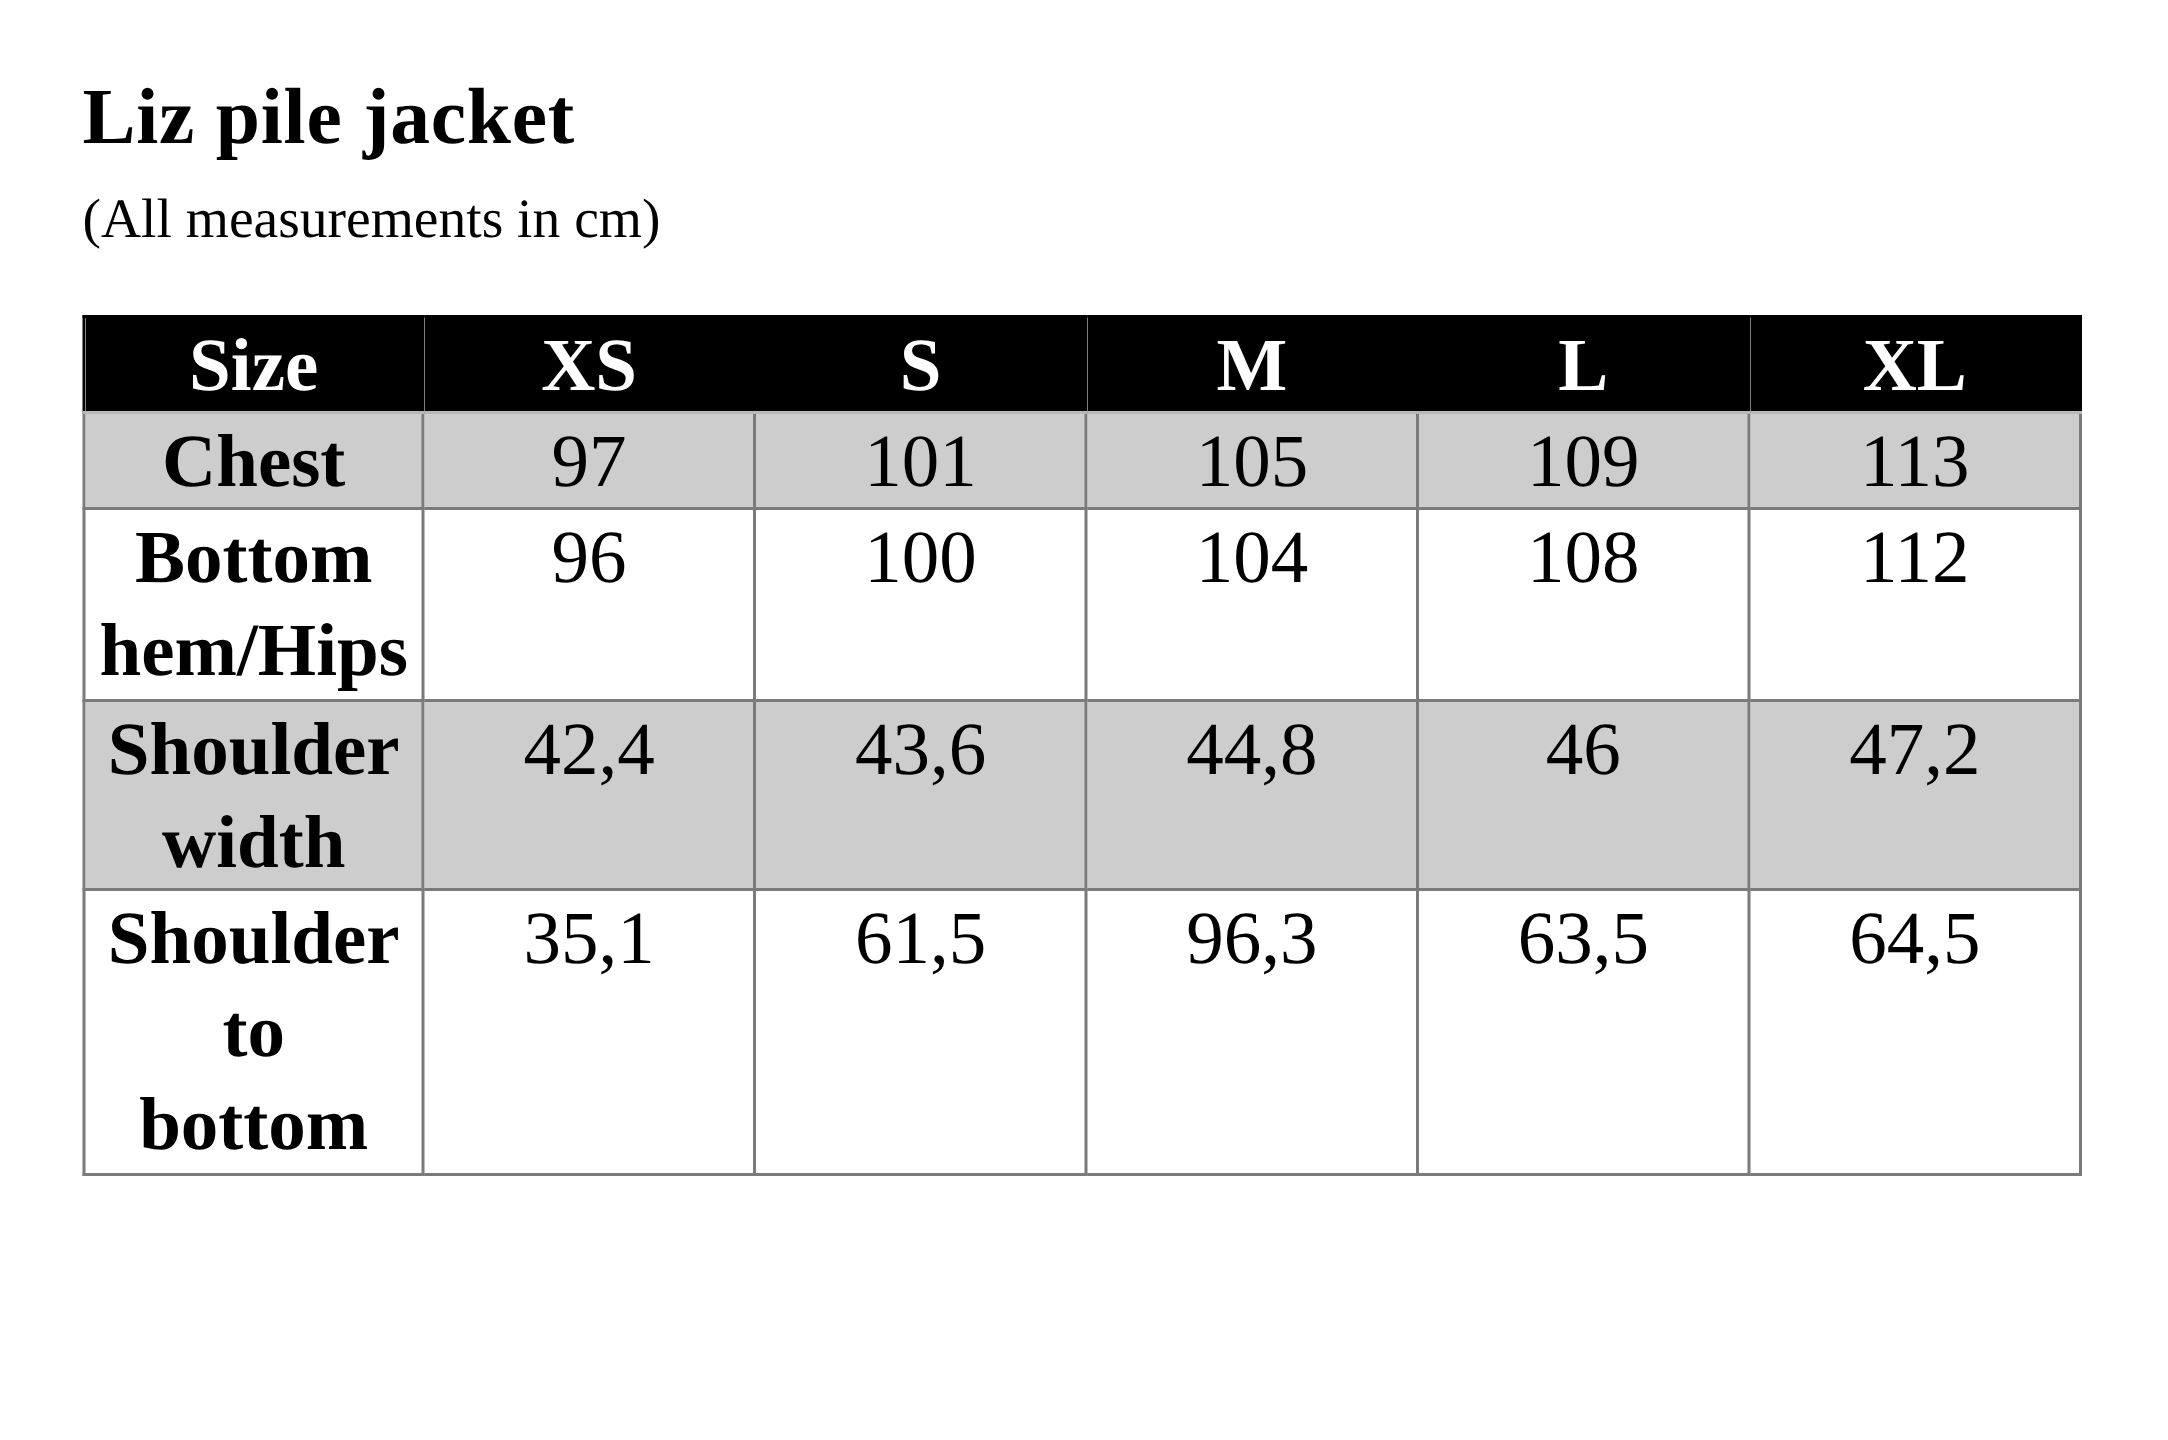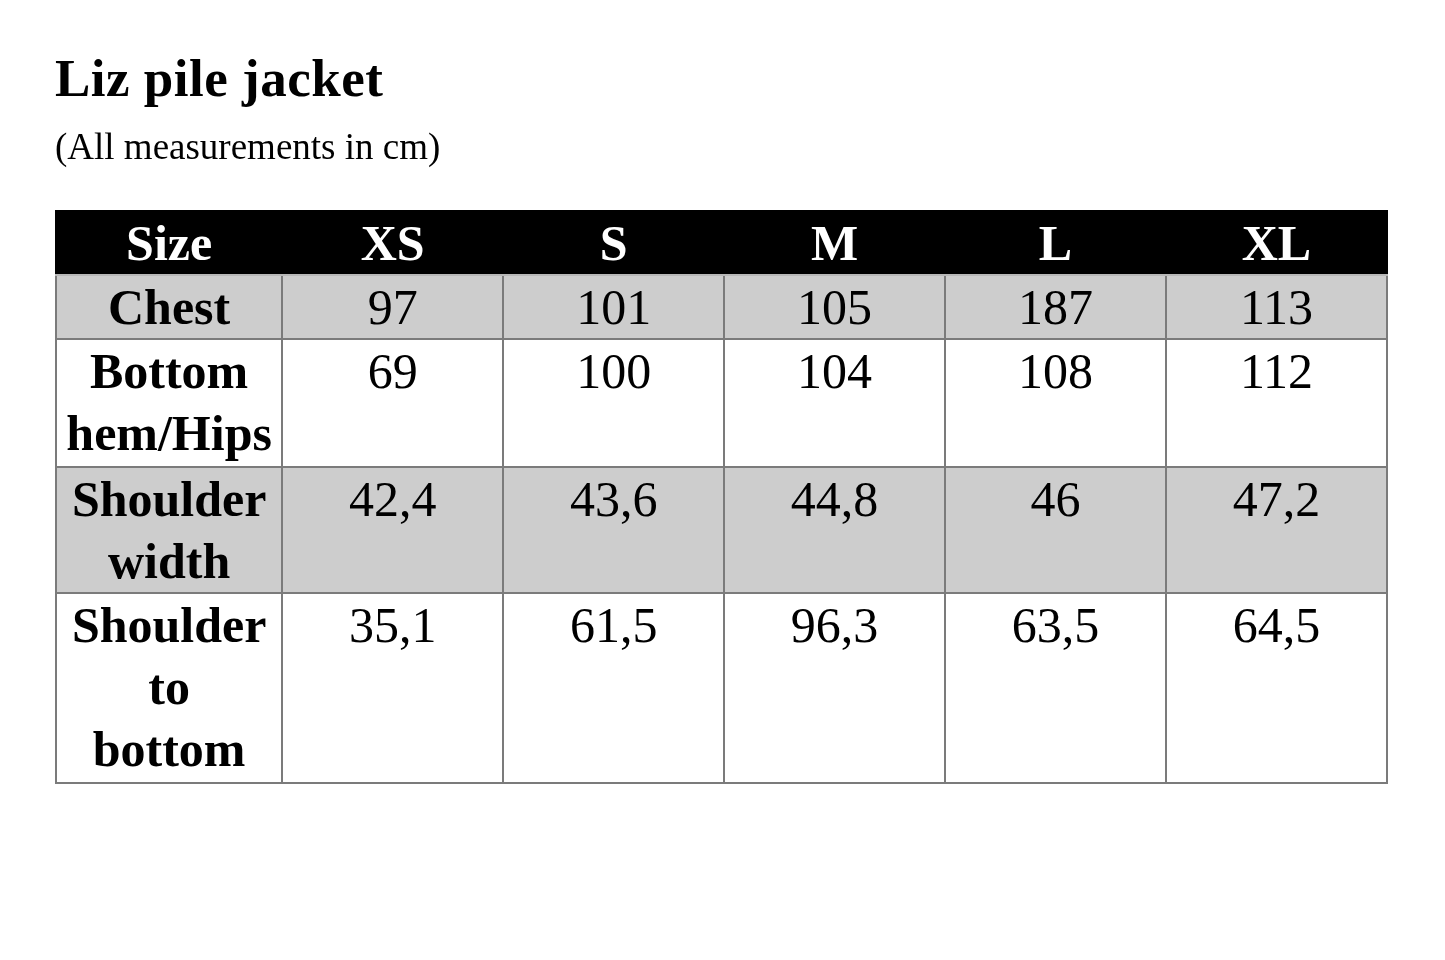--- a/index.html
+++ b/index.html
@@ -103,27 +103,27 @@
         <th>L</th>
         <th>XL</th>
       </tr>
     </thead>
     <tbody>
       <tr>
         <td class="row-label">Chest</td>
         <td>97</td>
         <td>101</td>
         <td>105</td>
-        <td>187</td>
+        <td>109</td>
         <td>113</td>
       </tr>
       <tr>
         <td class="row-label">Bottom
 hem/Hips</td>
-        <td>69</td>
+        <td>96</td>
         <td>100</td>
         <td>104</td>
         <td>108</td>
         <td>112</td>
       </tr>
       <tr>
         <td class="row-label">Shoulder
 width</td>
         <td>42,4</td>
         <td>43,6</td>

